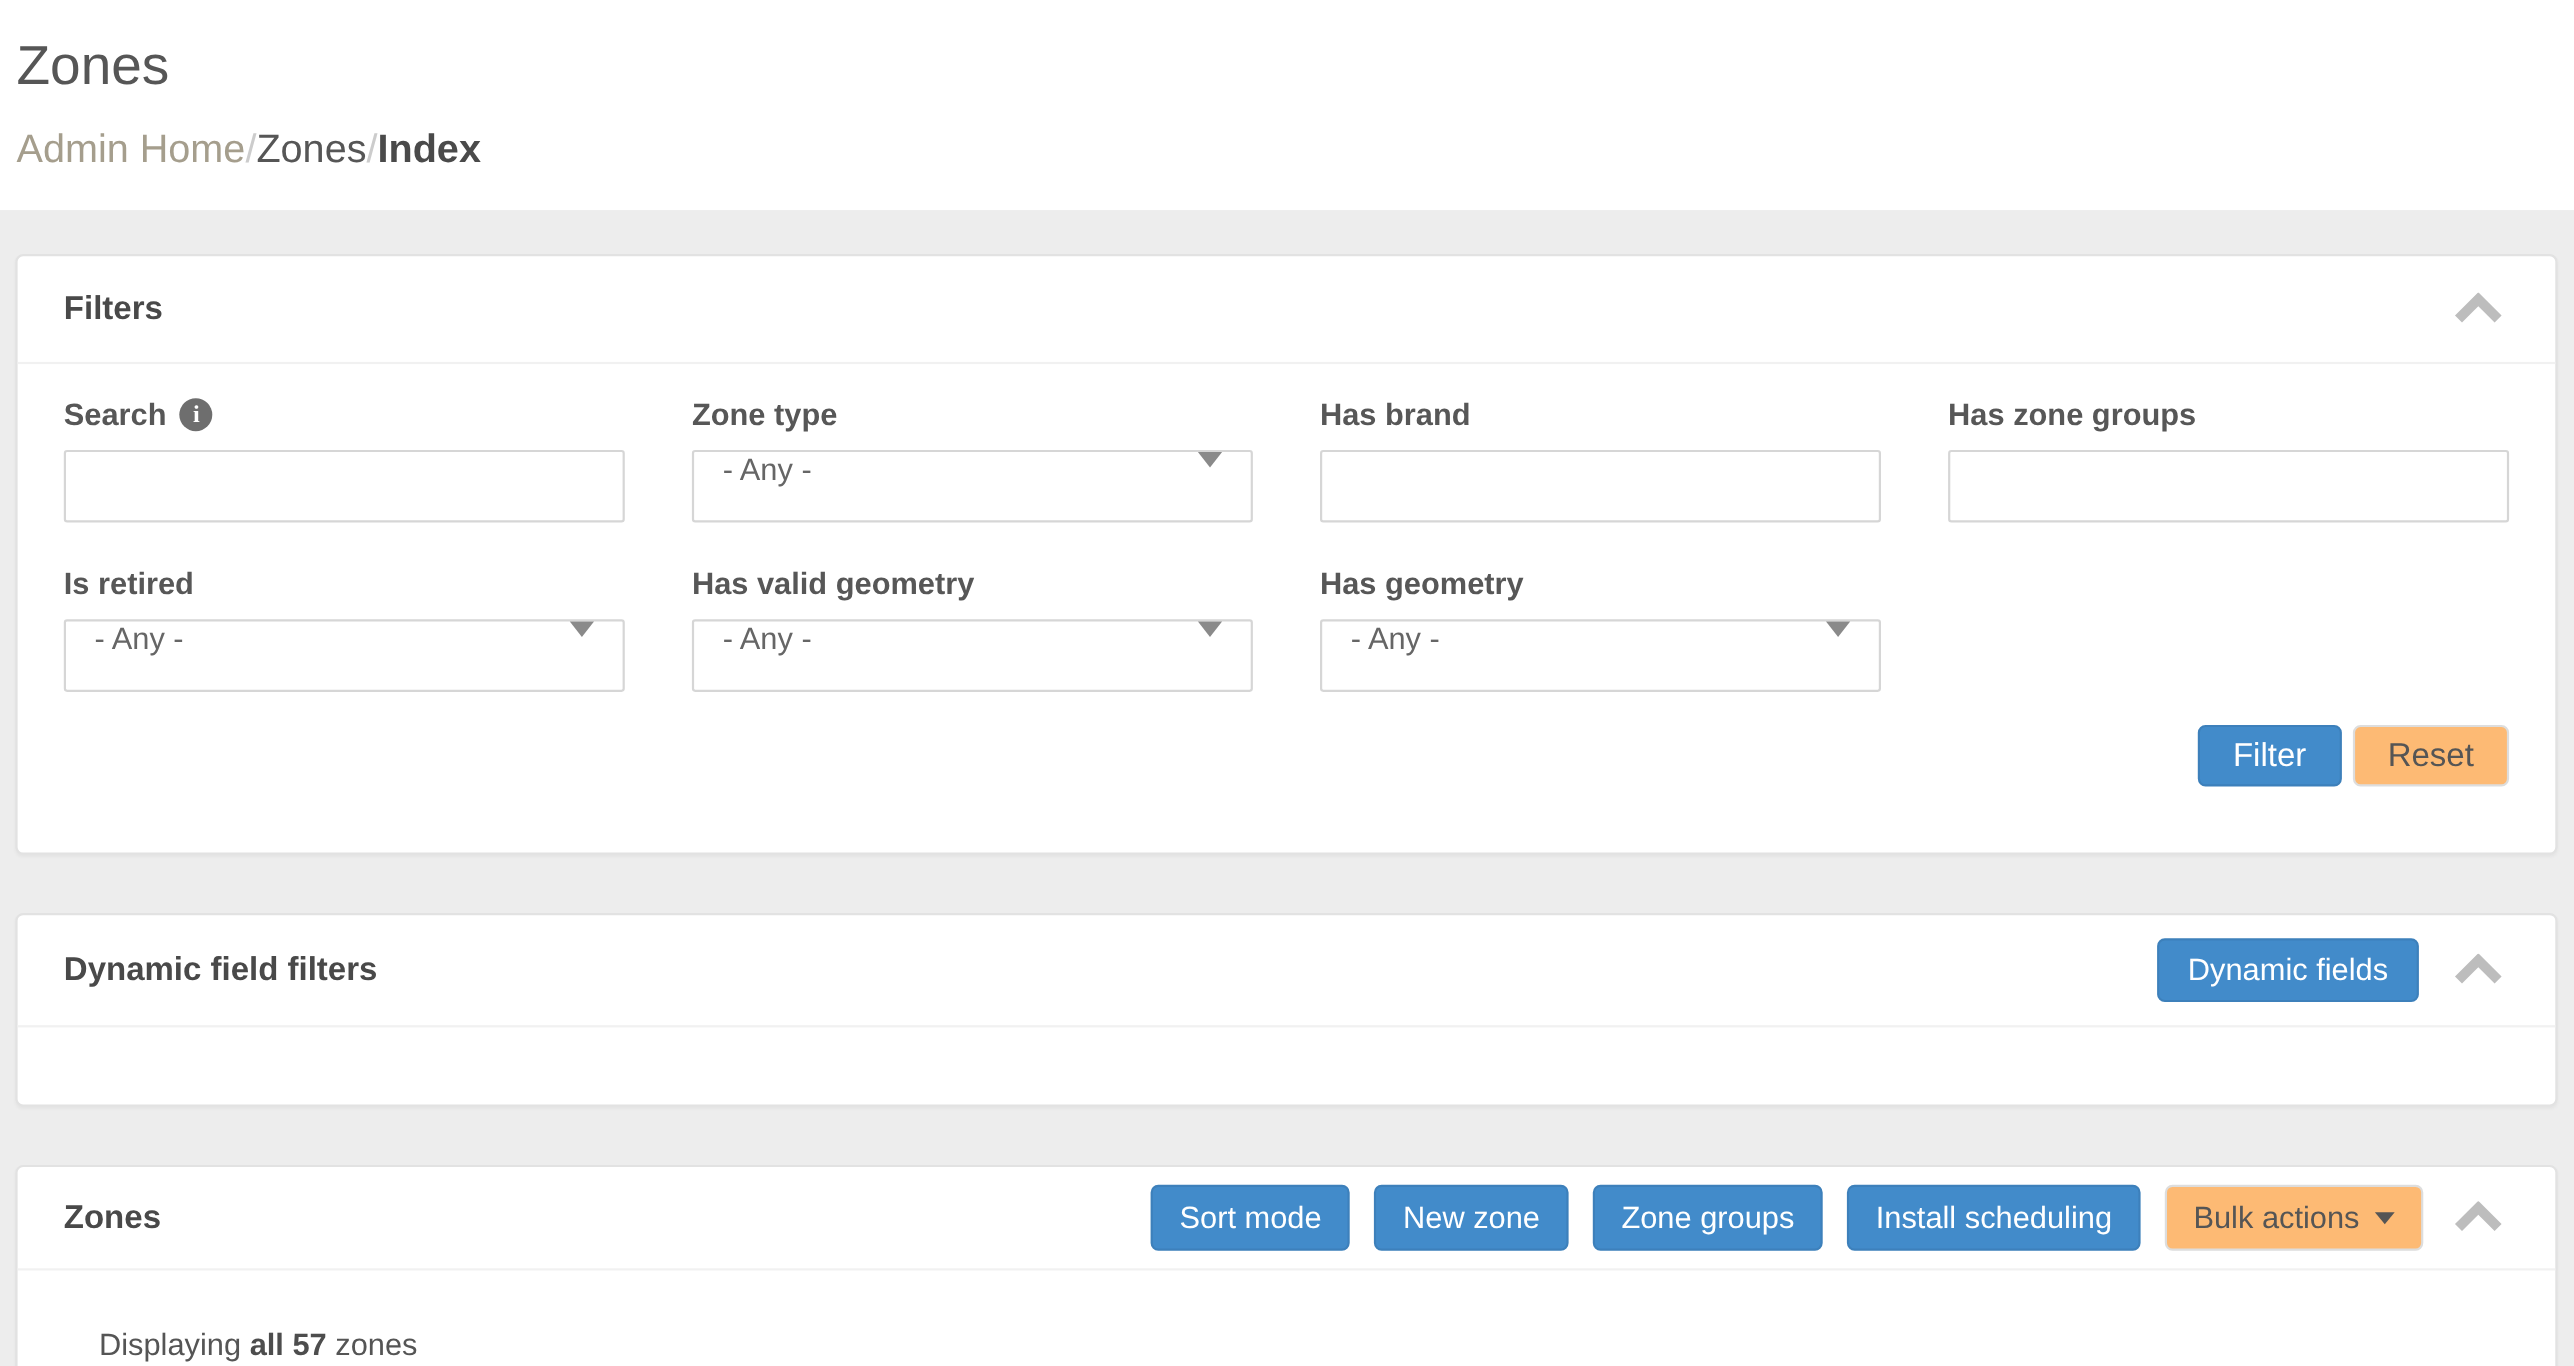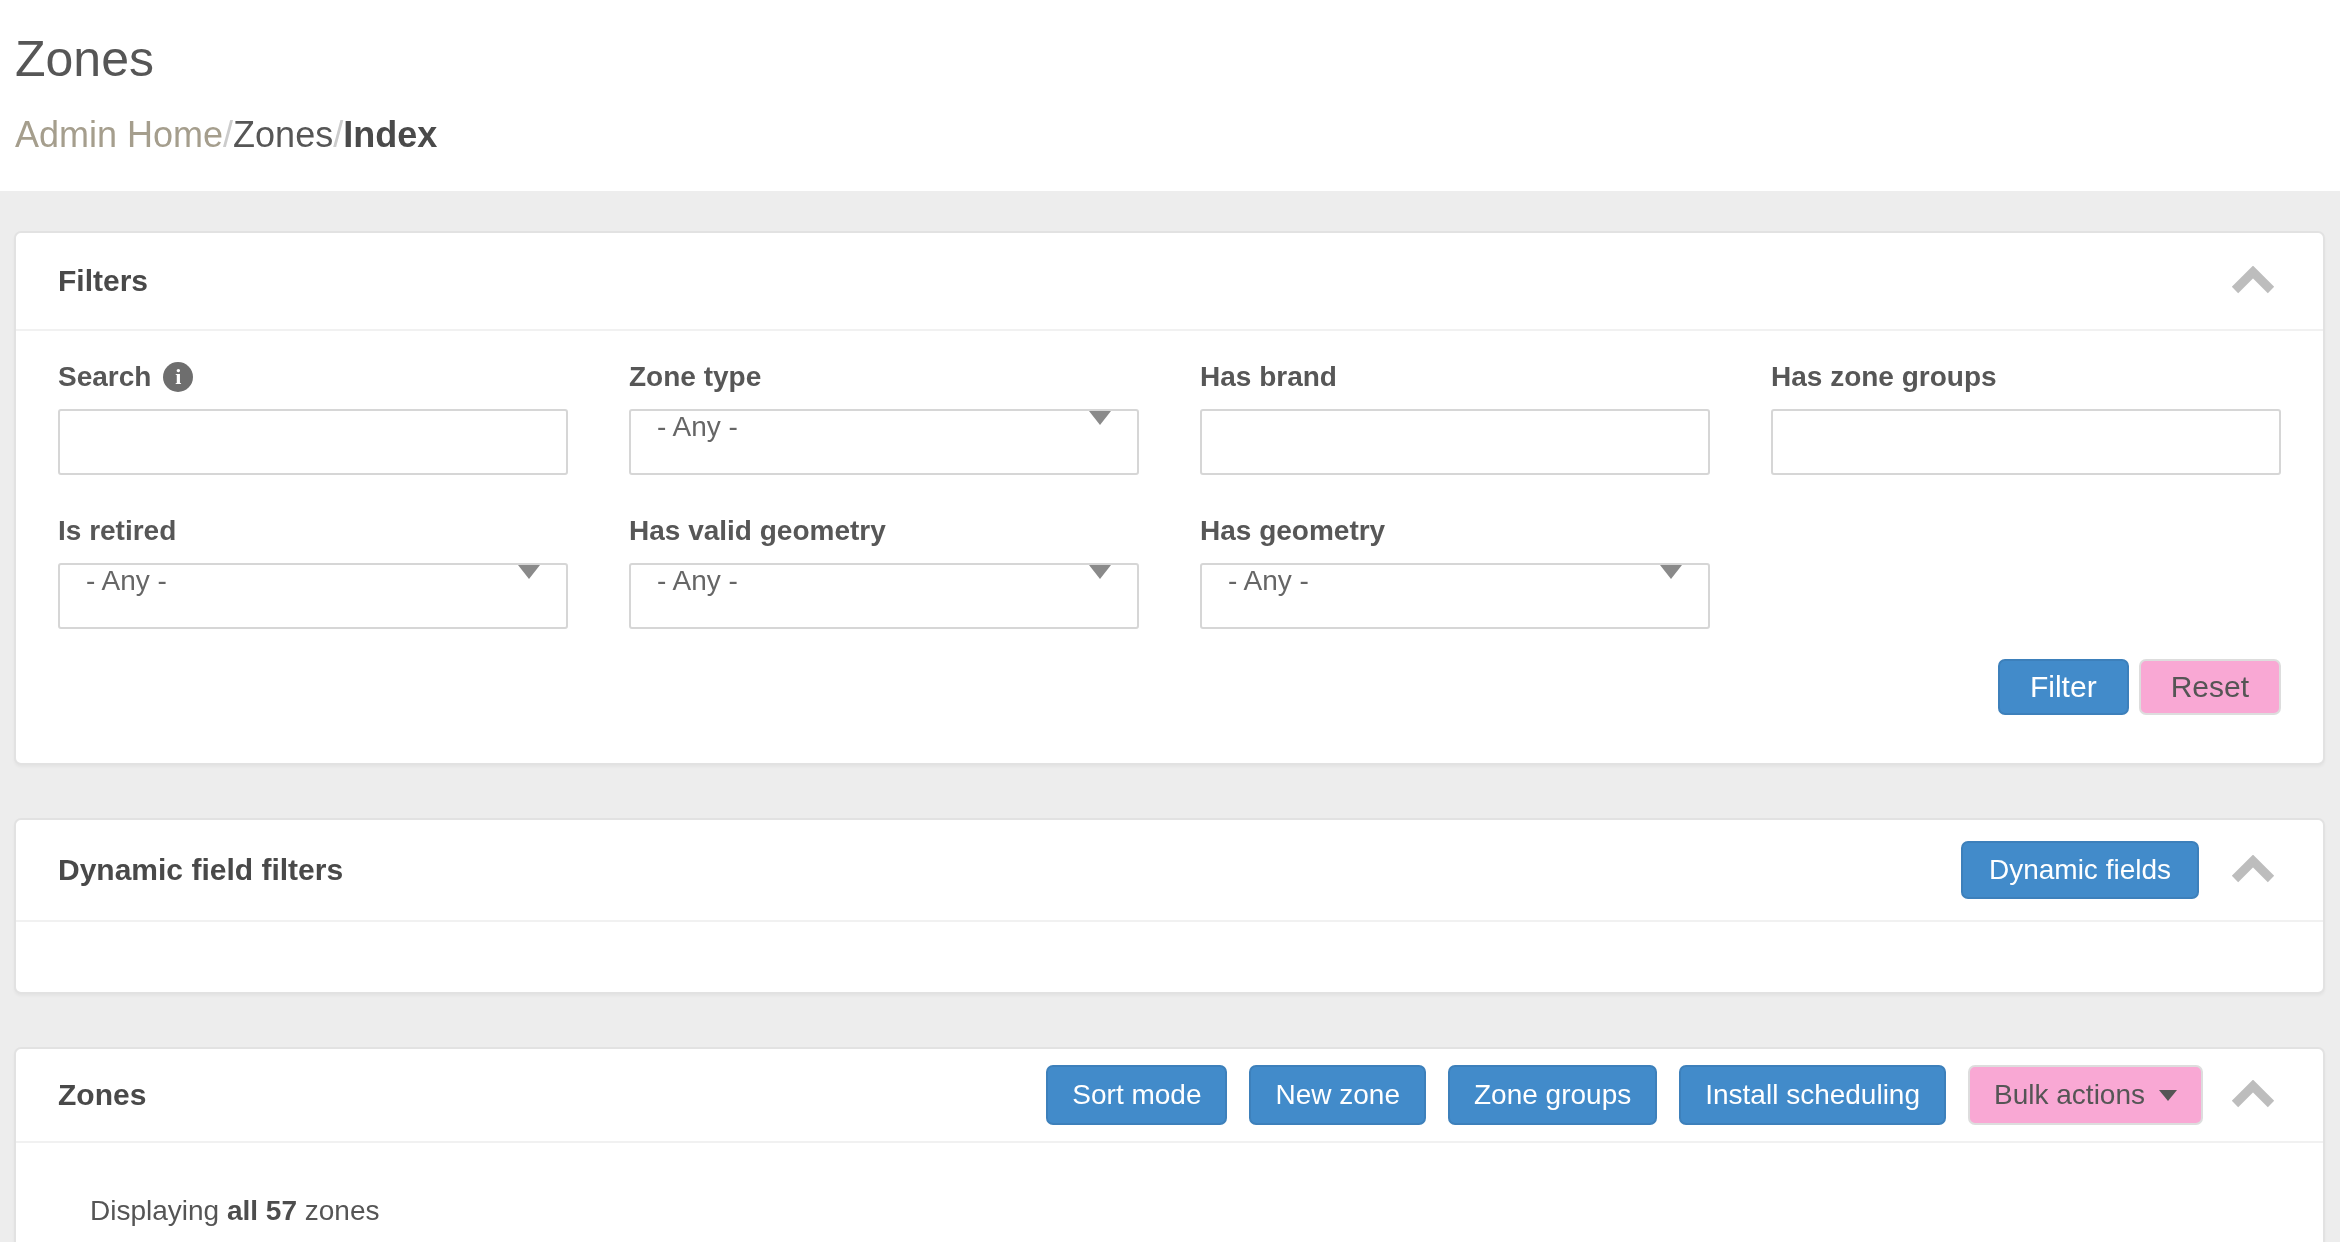--- a/index.html
+++ b/index.html
@@ -27,21 +27,21 @@
   .panel + .panel { margin-top: 53px; }
 
   .panel-heading { display: flex; align-items: center; justify-content: space-between; padding: 0 42px; }
   .panel-title { font-size: 30px; font-weight: 700; color: #494949; }
   .panel-divider { border-bottom: 2px solid #f1f1f1; }
 
   .collapse-btn { background: none; border: none; cursor: pointer; display: flex; align-items: center; padding: 6px; }
 
   
   .filters-heading { height: 96px; }
-  .filters-body { padding: 26px 42px 48px 42px; }
+  .filters-body { padding: 26px 42px 60px 42px; }
   .filter-grid { display: grid; grid-template-columns: repeat(4, 1fr); column-gap: 61px; row-gap: 36px; }
   .f-label { display: flex; align-items: center; gap: 12px; font-size: 28px; font-weight: 700; color: #575757; line-height: 40px; margin-bottom: 12px; }
   .info-icon {
     width: 30px; height: 30px; border-radius: 50%; background: #6e6e6e; color: #ffffff;
     font-family: "Liberation Serif", serif; font-size: 22px; font-weight: 700;
     display: inline-flex; align-items: center; justify-content: center; line-height: 1;
   }
   .text-input {
     width: 100%; height: 66px; border: 2px solid #d6d6d6; border-radius: 3px;
     background: #ffffff; font-size: 28px; color: #444; padding: 0 22px; outline: none;
@@ -56,21 +56,21 @@
     width: 0; height: 0; border-left: 11px solid transparent; border-right: 11px solid transparent;
     border-top: 14px solid #8a8a8a;
   }
   .filter-actions { display: flex; justify-content: flex-end; gap: 10px; margin-top: 30px; }
   .btn {
     height: 56px; border-radius: 7px; font-size: 30px; padding: 0 30px; cursor: pointer;
     display: inline-flex; align-items: center; justify-content: center;
     font-family: "Liberation Sans", sans-serif;
   }
   .btn-primary { background: #428bca; border: 2px solid #3d80bb; color: #ffffff; }
-  .btn-default { background: #f9a8d4; border: 2px solid #dddddd; color: #555555; }
+  .btn-default { background: #fdba74; border: 2px solid #dddddd; color: #555555; }
 
   
   .dynamic-heading { height: 100px; }
   .heading-right { display: flex; align-items: center; gap: 26px; }
   .btn-sm { height: 58px; font-size: 28px; padding: 0 26px; border-radius: 7px; }
   .dynamic-body { height: 70px; }
 
   
   .zones-heading { height: 92px; }
   .zones-buttons { display: flex; align-items: center; gap: 22px; }

